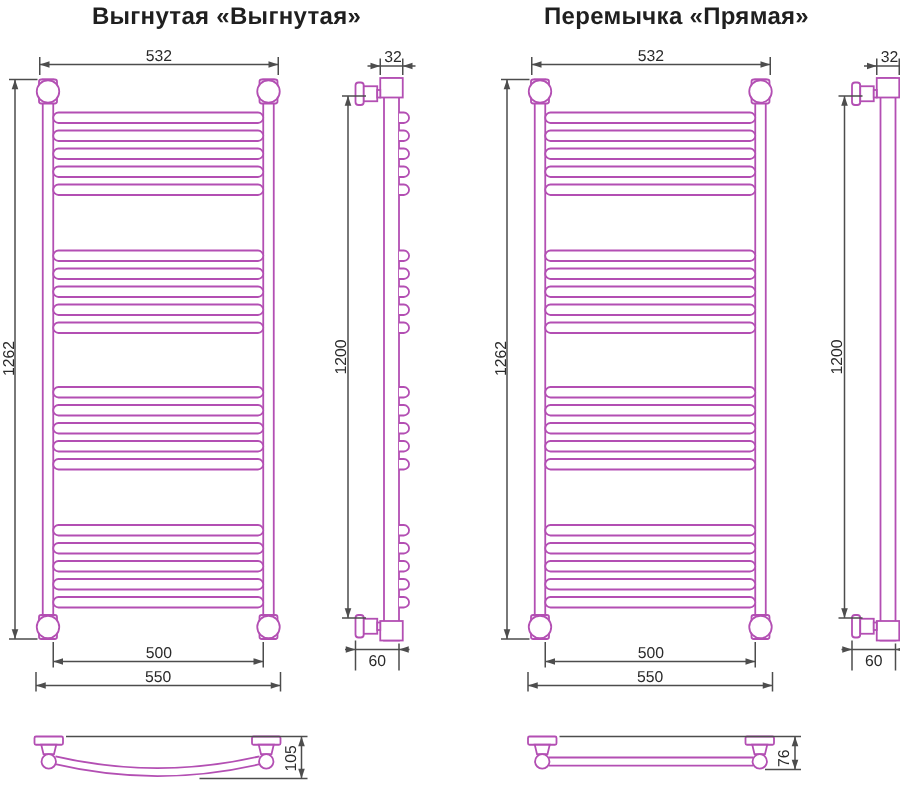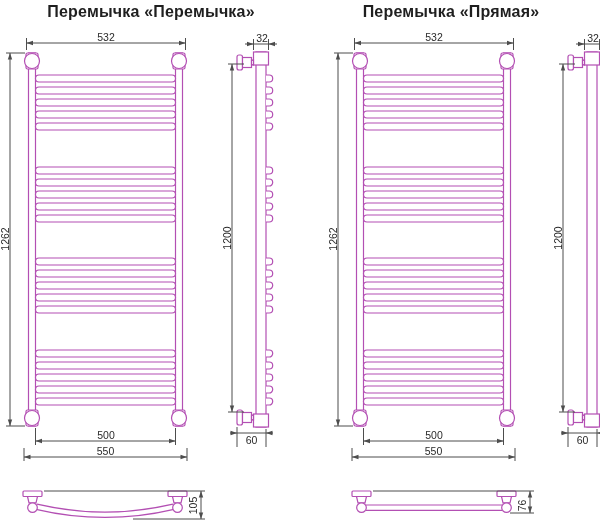--- a/index.html
+++ b/index.html
@@ -236,15 +236,15 @@
           <circle cx="506.5" cy="507.6" r="4.8" fill="#fff" stroke="#b34fb3" stroke-width="1.2"></circle>
           <line x1="373" y1="491" x2="534" y2="491" stroke="#4d4d4d" stroke-width="1"></line>
           <line x1="510" y1="513" x2="534" y2="513" stroke="#4d4d4d" stroke-width="1"></line>
           <line x1="530" y1="491" x2="530" y2="513" stroke="#4d4d4d" stroke-width="1"></line>
           <polygon points="530,491 527.8,497.5 532.2,497.5" fill="#4d4d4d"></polygon>
           <polygon points="530,513 527.8,506.5 532.2,506.5" fill="#4d4d4d"></polygon>
           <text x="526" y="505.5" text-anchor="middle" font-size="10.5" fill="#2a2a2a" transform="rotate(-90 526 505.5)">76</text>
         </g>
       </g>
     </svg>
-  <div class="title" id="title-0">Перемычка «Перемычка»</div>
+  <div class="title" id="title-0">Выгнутая «Выгнутая»</div>
   <div class="title" id="title-1">Перемычка «Прямая»</div>
 </div>
 
 </body></html>

